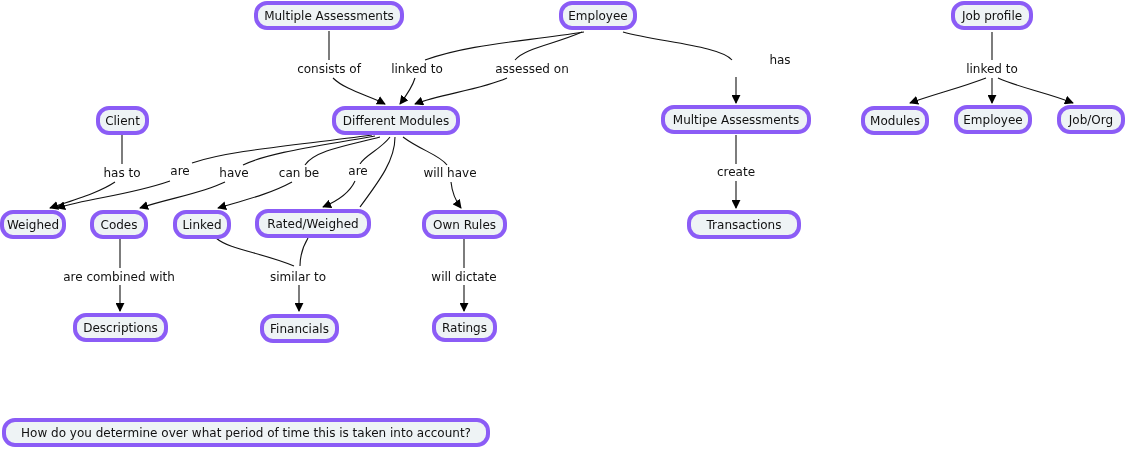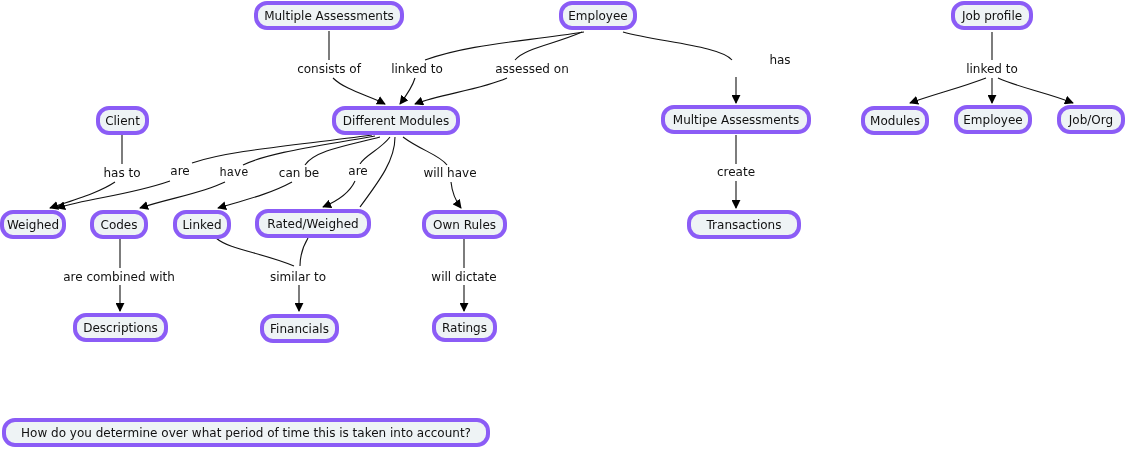--- a/index.html
+++ b/index.html
@@ -98,20 +98,20 @@
 <div class="node" style="left:432px;top:313px;width:65px;">Ratings</div>
 <div class="node" style="left:2px;top:418px;width:488px;">How do you determine over what period of time this is taken into account?</div>
 
 <div class="label" style="left:329px;top:69px;">consists of</div>
 <div class="label" style="left:417px;top:69px;">linked to</div>
 <div class="label" style="left:532px;top:69px;">assessed on</div>
 <div class="label" style="left:736px;top:60px;margin-left:44px;">has</div>
 <div class="label" style="left:992px;top:69px;">linked to</div>
 <div class="label" style="left:122px;top:173px;">has to</div>
 <div class="label" style="left:180px;top:171px;">are</div>
-<div class="label" style="left:234px;top:173px;font-family:Liberation Mono, monospace;">have</div>
+<div class="label" style="left:234px;top:173px;">have</div>
 <div class="label" style="left:299px;top:173px;">can be</div>
 <div class="label" style="left:358px;top:171px;">are</div>
 <div class="label" style="left:450px;top:173px;">will have</div>
 <div class="label" style="left:736px;top:172px;">create</div>
 <div class="label" style="left:119px;top:277px;">are combined with</div>
 <div class="label" style="left:298px;top:277px;">similar to</div>
 <div class="label" style="left:464px;top:277px;">will dictate</div>
 
 </body></html>

